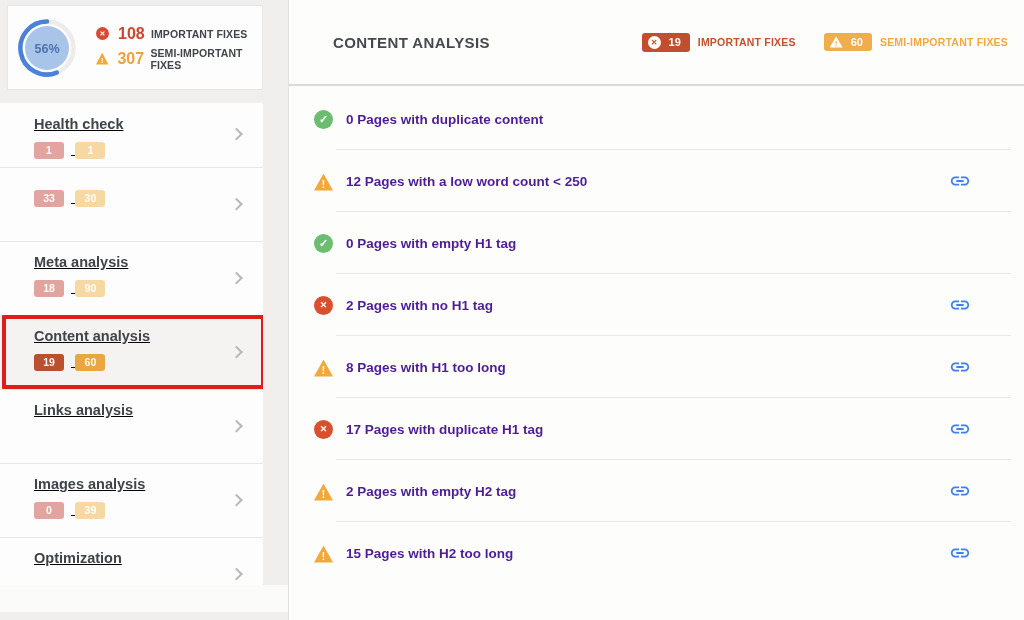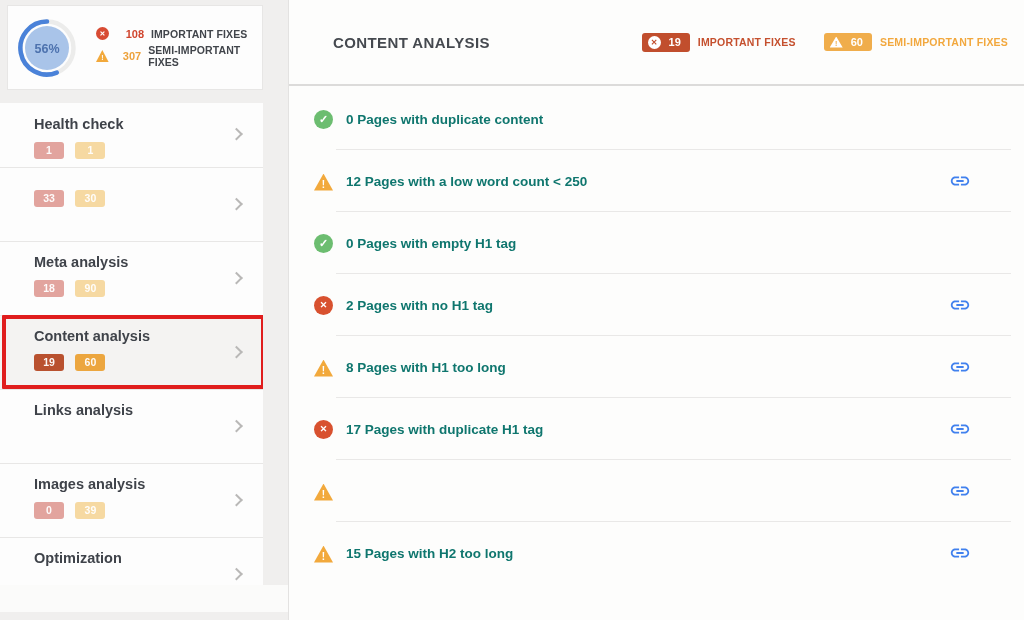--- a/index.html
+++ b/index.html
@@ -12,28 +12,28 @@
   .overview-card { position:absolute; left:7px; top:5px; width:256px; height:85px;
     background:#fdfdfd; border:1px solid #e7e6e5; display:flex; align-items:center; }
   .gauge-wrap { margin-left:8px; width:62px; height:62px; flex:0 0 auto; }
   .ov-rows { margin-left:18px; }
   .ov-row { display:flex; align-items:center; margin:4px 0; }
   .ov-x { width:13px; height:13px; border-radius:50%; background:#d84b33; color:#fff;
     font-size:7px; font-weight:bold; display:flex; align-items:center; justify-content:center; }
   .ov-tri { width:14px; height:12px; background:#f2a93c;
     clip-path:polygon(50% 0,100% 100%,0 100%); color:#fff; font-size:7px; font-weight:bold;
     text-align:center; line-height:16px; }
-  .ov-count { width:26px; margin-left:9px; font-size:11px; font-weight:bold; text-align:right; }
+  .ov-count { width:26px; margin-left:9px; font-size:16px; font-weight:bold; text-align:right; }
   .ov-count.imp { color:#d0452e; }
   .ov-count.semi { color:#eda23c; }
   .ov-label { margin-left:7px; font-size:10.5px; font-weight:bold; color:#41454b; letter-spacing:0.1px; }
 
   .side-nav { position:absolute; left:0; top:103px; width:263px; }
   .side-item { position:relative; height:74px; padding:12px 0 0 34px; background:#fdfdfd;
-    border-bottom:1px solid #e8e7e6; cursor:pointer; }
+    border-bottom:1px solid #e8e7e6; cursor:pointer;text-decoration:underline; }
   .side-item:first-child { height:65px; padding-top:13px; }
   .side-item[data-active="true"] { background:#f4f3f2; }
   .side-title { font-size:14.5px; font-weight:bold; color:#3f434a; }
   .side-badges { margin-top:8px; }
   .badge { display:inline-block; min-width:30px; height:17px; line-height:17px; padding:0 4px;
     margin-right:7px; border-radius:3px; text-align:center;
     color:rgba(255,255,255,0.95); font-size:10.5px; font-weight:bold; }
   .badge:empty { display:none; }
   .badge.imp { background:#e2a49e; }
   .badge.semi { background:#f6d9a2; }
@@ -72,21 +72,21 @@
   .row:last-child::after { border-bottom:none; }
   .sicon { margin-left:25px; width:19px; height:19px; flex:0 0 auto;
     display:flex; align-items:center; justify-content:center; color:#fff; font-weight:bold; }
   .sicon[data-status="success"] { border-radius:50%; background:#6cbd70; }
   .sicon[data-status="success"]::after { content:"\2713"; font-size:11px; }
   .sicon[data-status="error"] { border-radius:50%; background:#d8512f; }
   .sicon[data-status="error"]::after { content:"\2715"; font-size:9px; }
   .sicon[data-status="warning"] { height:17px; margin-top:2px; background:#f2a93c;
     clip-path:polygon(50% 0,100% 100%,0 100%); }
   .sicon[data-status="warning"]::after { content:"!"; font-size:10px; margin-top:4px; }
-  .rtext { margin-left:13px; font-size:13.5px; font-weight:bold; color:#0f766e; }
+  .rtext { margin-left:13px; font-size:13.5px; font-weight:bold; color:#4c1d95; }
   .link-icon { margin-left:auto; margin-right:53px; width:24px; height:24px; cursor:pointer;
     display:flex; align-items:center; justify-content:center; }
   .link-icon[data-show="false"] { visibility:hidden; }
   .link-icon svg { width:22px; height:22px; fill:#4181ee; }
 </style>
 </head>
 <body>
 
 <div class="stage">
 
@@ -257,20 +257,21 @@
         <span class="rtext">17 Pages with duplicate H1 tag</span>
         <span class="link-icon" data-show="true">
           <svg viewBox="0 0 24 24">
               <path d="M3.9 12c0-1.71 1.39-3.1 3.1-3.1h4V7H7c-2.76 0-5 2.24-5 5s2.24 5 5 5h4v-1.9H7c-1.71 0-3.1-1.39-3.1-3.1zm4.1 1h8v-2H8v2zm9-6h-4v1.9h4c1.71 0 3.1 1.39 3.1 3.1s-1.39 3.1-3.1 3.1h-4V17h4c2.76 0 5-2.24 5-5s-2.24-5-5-5z"></path>
             </svg>
         </span>
       </div>
 
       <div class="row">
         <span class="sicon" data-status="warning"></span>
+        <span class="rtext">2 Pages with empty H2 tag</span>
         <span class="link-icon" data-show="true">
           <svg viewBox="0 0 24 24">
               <path d="M3.9 12c0-1.71 1.39-3.1 3.1-3.1h4V7H7c-2.76 0-5 2.24-5 5s2.24 5 5 5h4v-1.9H7c-1.71 0-3.1-1.39-3.1-3.1zm4.1 1h8v-2H8v2zm9-6h-4v1.9h4c1.71 0 3.1 1.39 3.1 3.1s-1.39 3.1-3.1 3.1h-4V17h4c2.76 0 5-2.24 5-5s-2.24-5-5-5z"></path>
             </svg>
         </span>
       </div>
 
 
       <div class="row">
         <span class="sicon" data-status="warning"></span>

